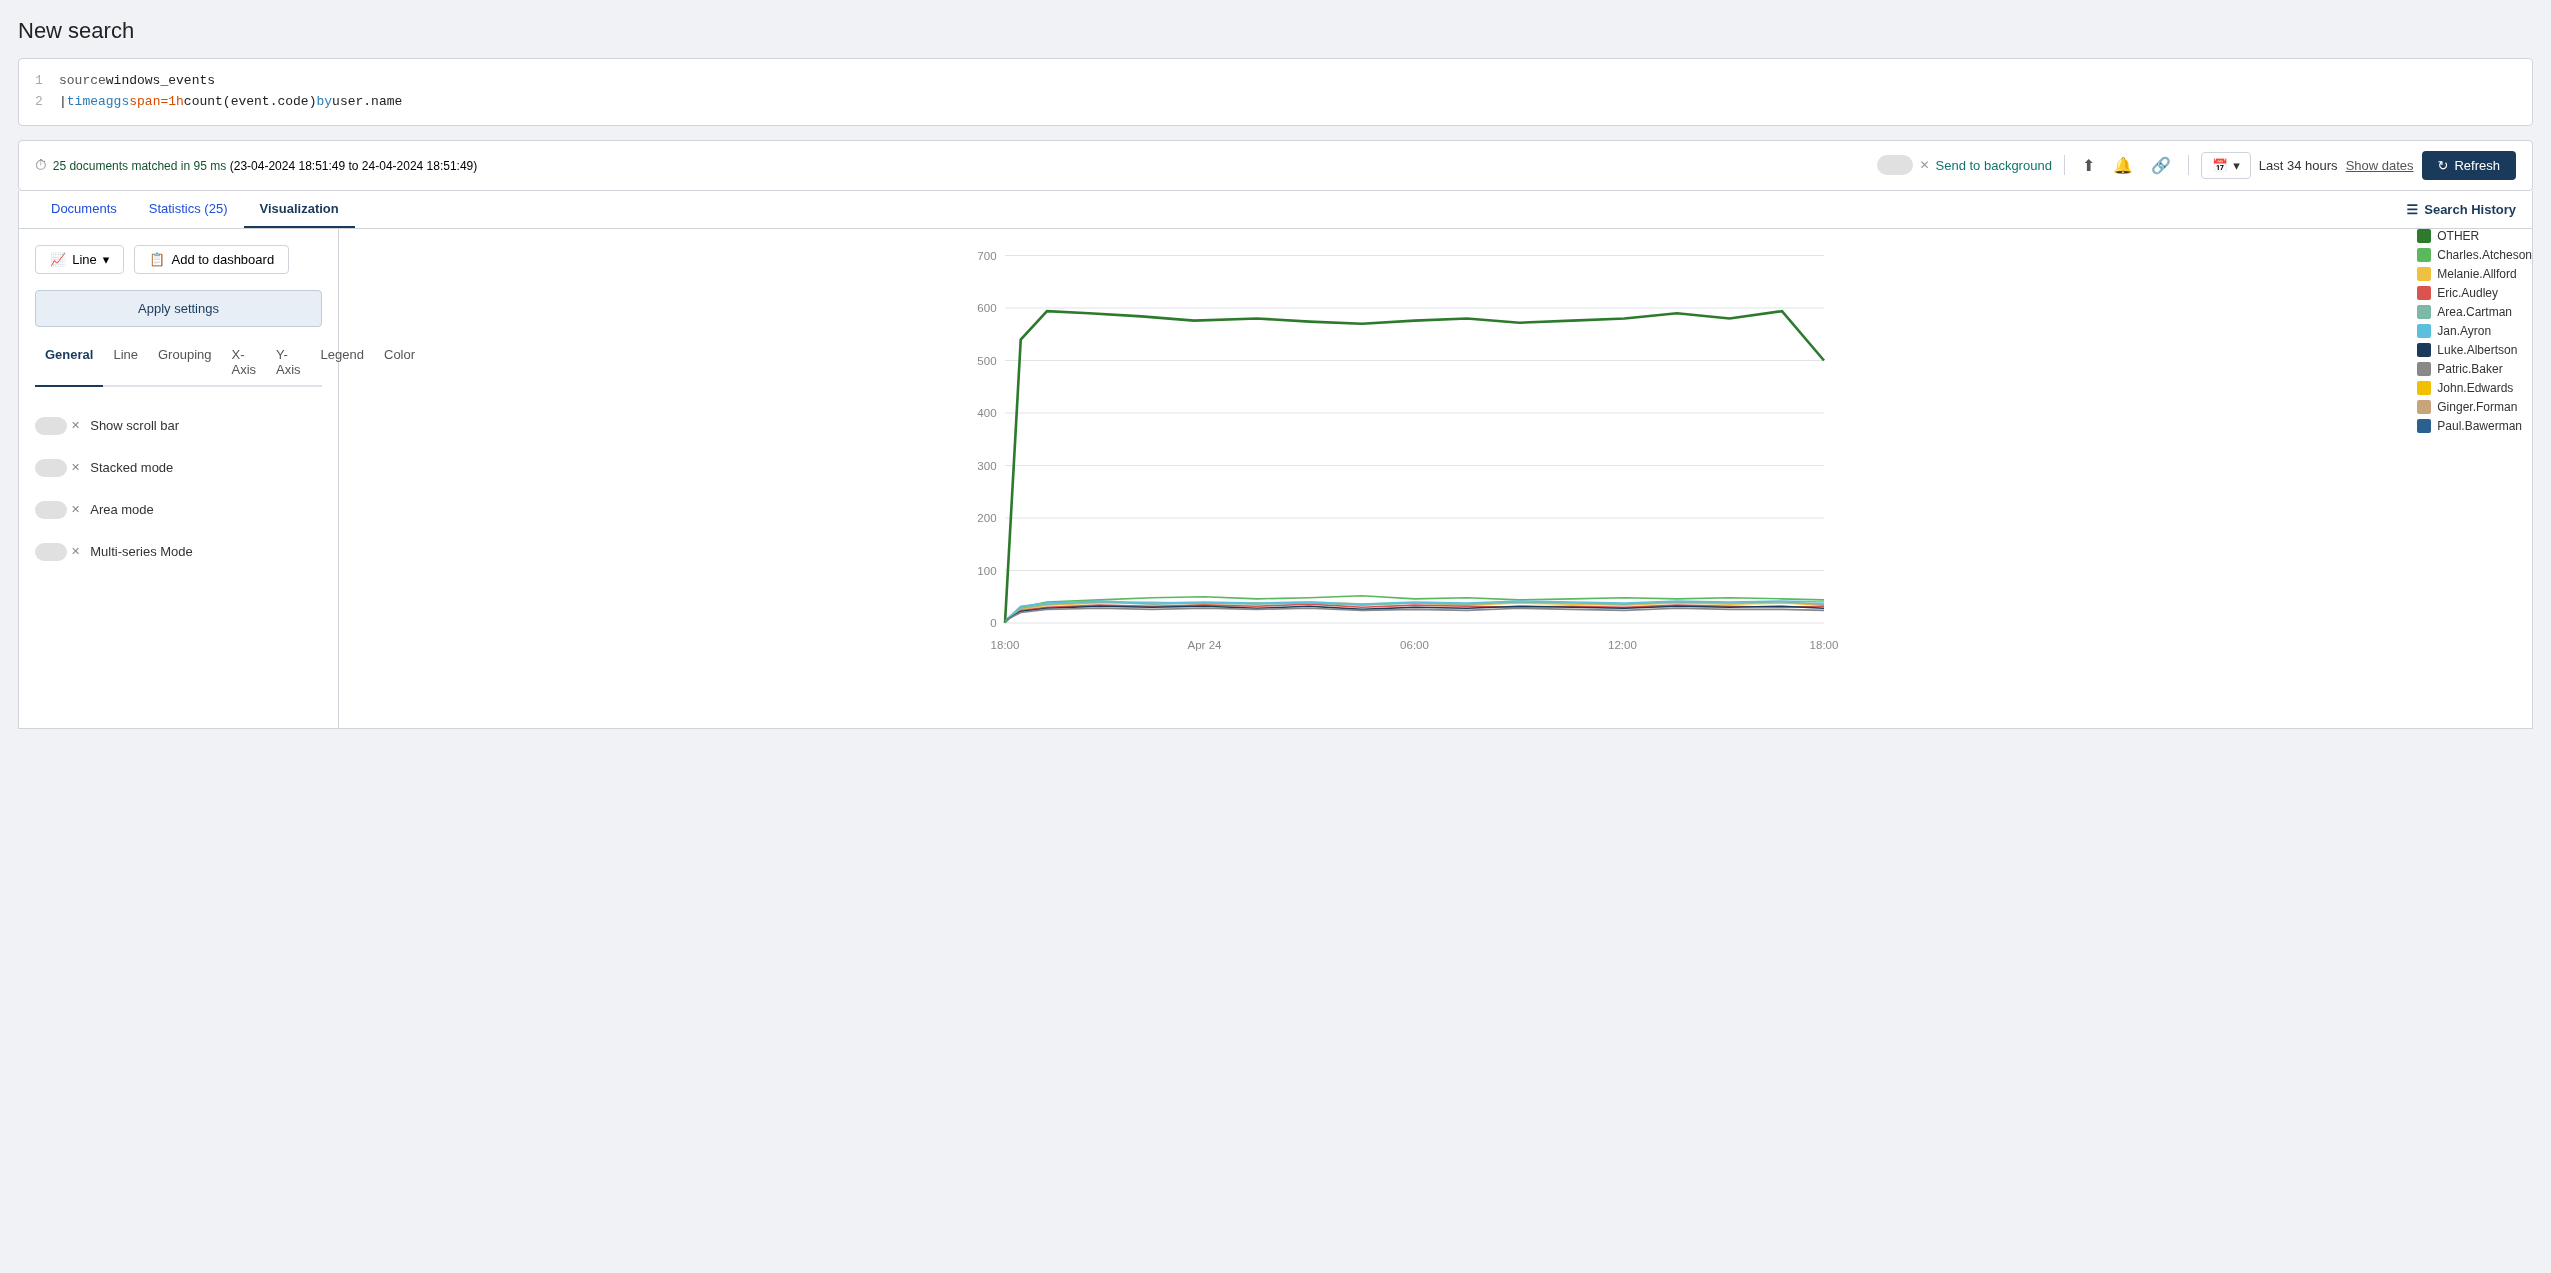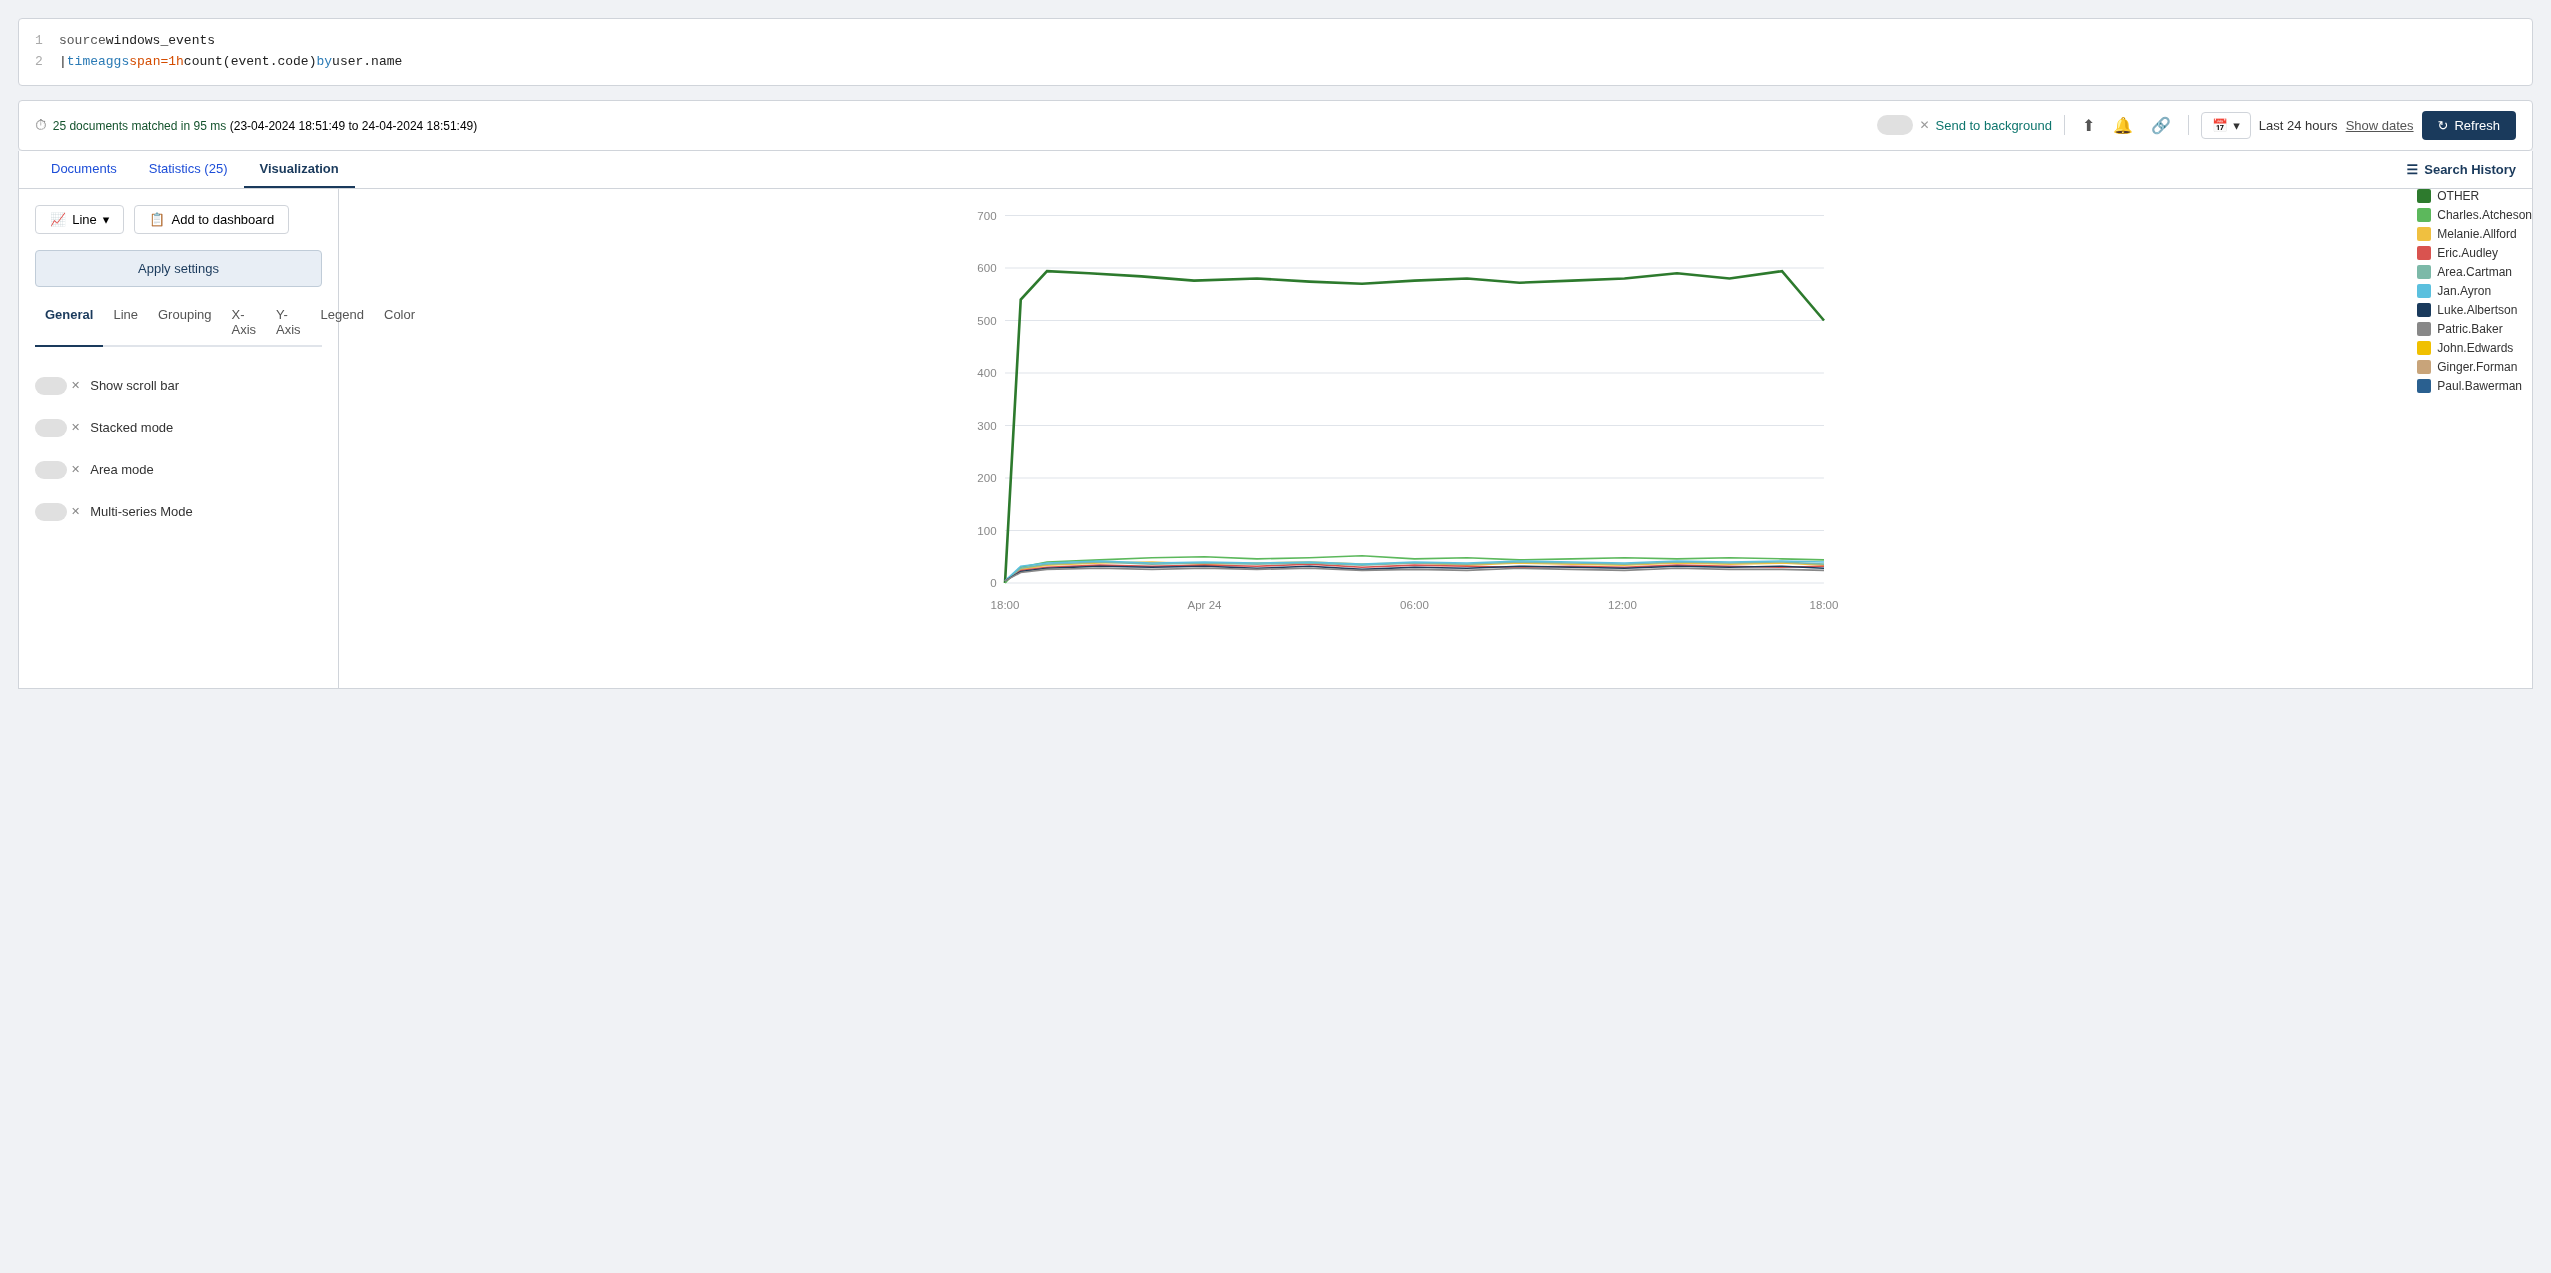--- a/index.html
+++ b/index.html
@@ -67,20 +67,21 @@
 
     .legend { position: absolute; right: 0; top: 0; display: flex; flex-direction: column; gap: 5px; }
     .legend-item { display: flex; align-items: center; gap: 6px; font-size: 12px; color: #333; }
     .legend-dot { width: 14px; height: 14px; border-radius: 2px; flex-shrink: 0; }
   </style>
 </head>
 <body>
 
 <div class="page-wrapper">
 
+  <div class="page-title">New search</div>
 
   <div class="query-box">
     <div class="query-line">
       <span class="q-num">1</span>
       <span class="q-keyword">source</span>
       <span class="q-plain"> windows_events</span>
     </div>
     <div class="query-line">
       <span class="q-num">2</span>
       <span class="q-plain">  |</span>
@@ -108,21 +109,21 @@
       </div>
       <div class="separator"></div>
       <button class="icon-btn" title="Share">⬆</button>
       <button class="icon-btn" title="Alerts">🔔</button>
       <button class="icon-btn" title="Copy link">🔗</button>
       <div class="separator"></div>
       <button class="time-range-btn">
         <span>📅</span>
         <span>▾</span>
       </button>
-      <span class="last-24">Last 24 hours</span>
+      <span class="last-24">Last 34 hours</span>
       <button class="show-dates-btn">Show dates</button>
       <button class="refresh-btn">
         <span>↻</span>
         <span>Refresh</span>
       </button>
     </div>
   </div>
 
   <div class="tabs-bar">
     <div class="tabs">

